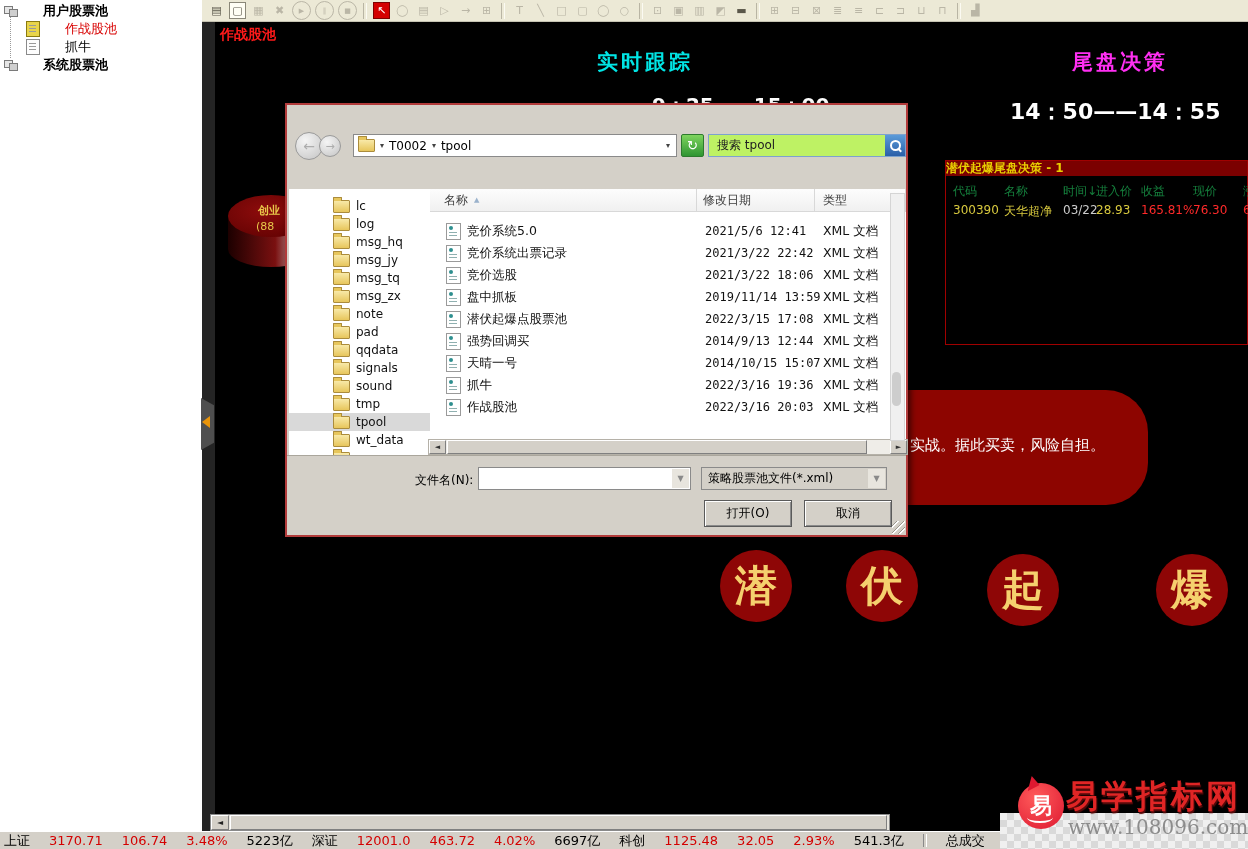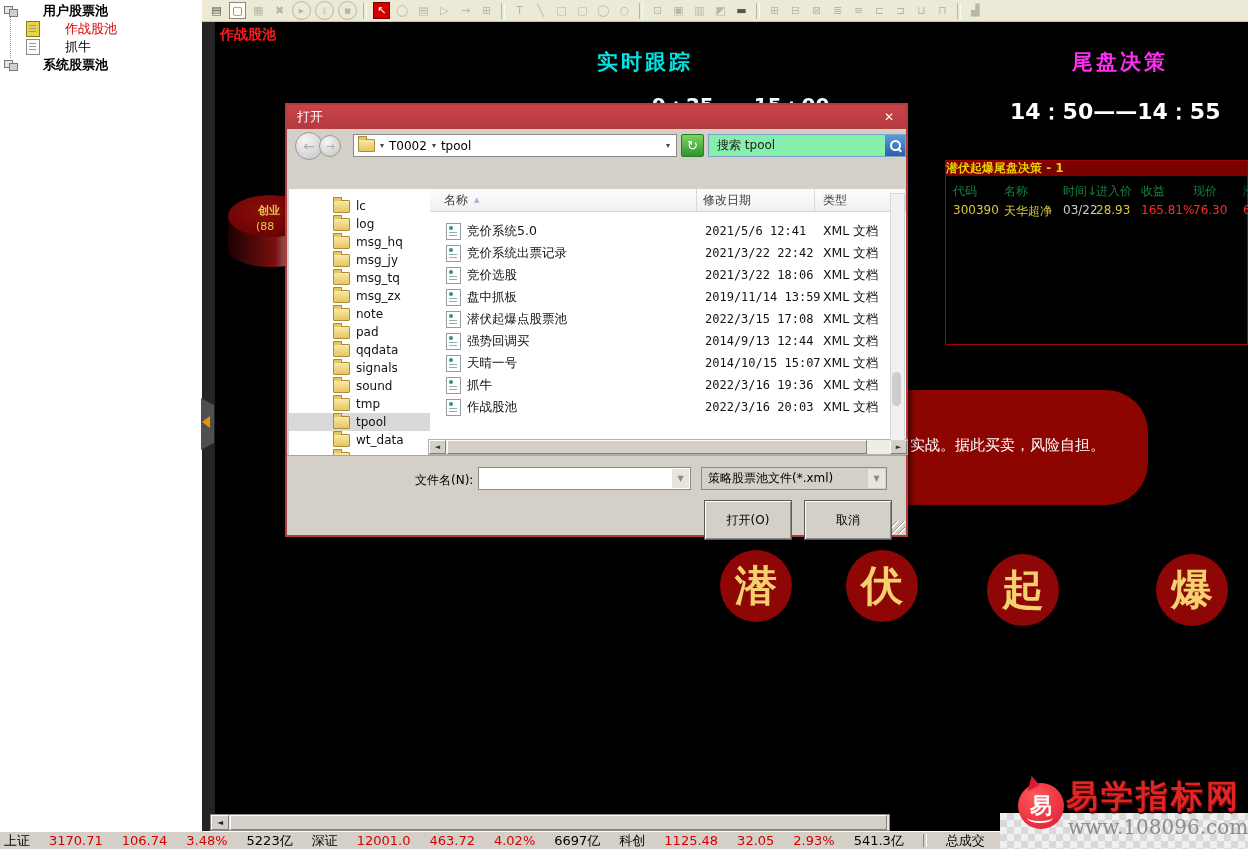--- a/index.html
+++ b/index.html
@@ -84,21 +84,21 @@
     display:flex;align-items:center;font-size:12px;color:#000;box-sizing:border-box;padding-left:4px;}
   .bc-caret{color:#444;font-size:8px;margin:0 5px;}
   .bc-end{margin-left:auto;margin-right:6px;color:#444;font-size:8px;}
   .fico{width:15px;height:11px;background:linear-gradient(#f8e9a8,#e7c65c);border:1px solid #ab8c3c;
     border-radius:1px;position:relative;flex:0 0 auto;}
   .fico::before{content:'';position:absolute;left:-1px;top:-4px;width:7px;height:3px;background:#e7c65c;
     border:1px solid #ab8c3c;border-bottom:none;border-radius:1px 1px 0 0;}
   .refresh-btn{position:absolute;left:394px;top:5px;width:23px;height:23px;border:1px solid #2d7a2d;
     background:linear-gradient(#7ed45e,#2f9532);color:#fff;font-size:13px;text-align:center;line-height:22px;
     border-radius:2px;box-sizing:border-box;}
-  .search-field{position:absolute;left:421px;top:5px;width:198px;height:23px;background:#86efac;
+  .search-field{position:absolute;left:421px;top:5px;width:198px;height:23px;background:#bef264;
     border:1px solid #7da2ce;box-sizing:border-box;display:flex;align-items:center;font-size:12px;color:#222;}
   .search-field .stext{padding-left:8px;flex:1;}
   .search-btn{width:20px;height:21px;background:linear-gradient(#5b9bd9,#2a5fa8);display:flex;
     align-items:center;justify-content:center;flex:0 0 auto;}
   .mag{width:7px;height:7px;border:2px solid #fff;border-radius:50%;position:relative;}
   .mag::after{content:'';position:absolute;width:5px;height:2px;background:#fff;transform:rotate(45deg);left:5px;top:7px;}
   .dlg-cmdbar{position:absolute;left:0;top:58px;right:0;height:26px;border-bottom:1px solid #bdbab0;
     font-size:12px;color:#1e395b;}
   .cmd-item{position:absolute;top:5px;white-space:nowrap;}
   .views-icon{position:absolute;top:6px;font-size:12px;color:#4a6a9a;}
@@ -137,21 +137,21 @@
   .hsb .thumb{position:absolute;left:1px;top:0;bottom:0;width:418px;background:#d4d0c8;
     border:1px solid;border-color:#fff #808080 #808080 #fff;}
   .bottompanel{position:absolute;left:0;top:350px;right:0;bottom:0;background:#d4d0c8;border-top:1px solid #aaa69c;}
   .fn-label{position:absolute;left:128px;top:16px;font-size:12px;color:#000;}
   .fn-input{position:absolute;left:191px;top:11px;width:213px;height:23px;background:#fff;border:1px solid #8a8a8a;
     box-sizing:border-box;}
   .fn-drop{position:absolute;right:1px;top:1px;bottom:1px;width:17px;background:#e8e5de;color:#8a8a8a;
     font-size:8px;display:flex;align-items:center;justify-content:center;}
   .ft-combo{position:absolute;left:414px;top:11px;width:186px;height:23px;background:#d4d0c8;border:1px solid #8a8a8a;
     box-sizing:border-box;font-size:12px;color:#000;display:flex;align-items:center;padding-left:6px;}
-  .dlg-btn{position:absolute;top:44px;width:88px;height:40px;background:#d4d0c8;
+  .dlg-btn{position:absolute;top:44px;width:88px;height:27px;background:#d4d0c8;
     border:1px solid #5a5a5a;box-shadow:inset 1px 1px 0 #fff, inset -1px -1px 0 #8a8a8a;
     font-size:12px;color:#000;display:flex;align-items:center;justify-content:center;box-sizing:border-box;}
   .btn-open{left:417px;} .btn-cancel{left:517px;}
   .grip{position:absolute;right:1px;bottom:1px;width:13px;height:13px;
     background:repeating-linear-gradient(135deg,transparent 0 3px,#9a968c 3px 4px,#fff 4px 5px);}
   
   #main-hscroll{position:absolute;left:210px;top:814px;width:680px;height:17px;background:#d4d0c8;
     display:flex;z-index:20;border:1px solid #8a8a8a;box-sizing:border-box;}
   #main-hscroll .arr{width:16px;background:#d4d0c8;border:1px solid;border-color:#fff #808080 #808080 #fff;
     font-size:8px;color:#222;display:flex;align-items:center;justify-content:center;flex:0 0 auto;}
@@ -389,24 +389,20 @@
   <span class="rp-c yel" style="left:7px;">300390</span>
   <span class="rp-c yel" style="left:58px;">天华超净</span>
   <span class="rp-c gry" style="left:117px;">03/22</span>
   <span class="rp-c yel" style="left:150px;">28.93</span>
   <span class="rp-c redv" style="left:195px;">165.81%</span>
   <span class="rp-c redv" style="left:247px;">76.30</span>
   <span class="rp-c redv" style="left:297px;">6</span>
 </div>
 
 <div id="dialog">
-  <div class="dlg-title">
-    <span>打开</span>
-    <span class="dlg-close">✕</span>
-  </div>
   <div class="dlg-address">
     <span class="navc back">←</span>
     <span class="navc fwd">→</span>
     <div class="bc-field">
       <span class="fico"></span>
       <span class="bc-caret">▾</span>
       <span>T0002</span>
       <span class="bc-caret">▾</span>
       <span>tpool</span>
       <span class="bc-end">▾</span>

